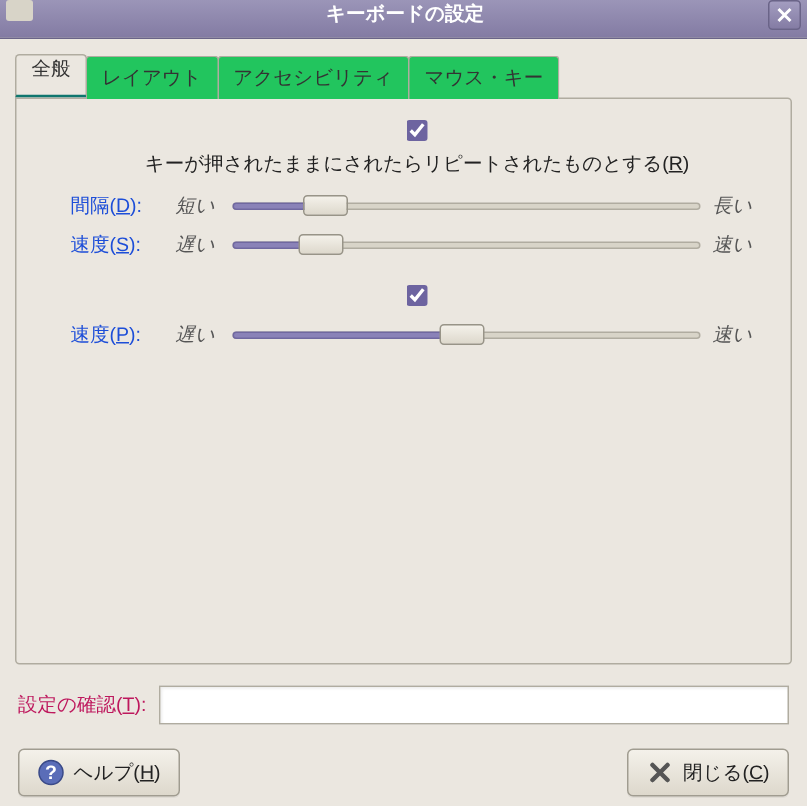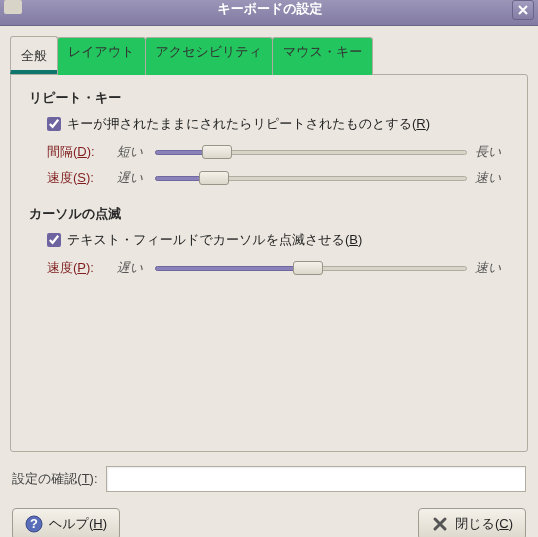--- a/index.html
+++ b/index.html
@@ -4,38 +4,38 @@
 <style>
 * { box-sizing: border-box; margin: 0; padding: 0; font-family: sans-serif; font-size: 13px; }
 body { background: #ebe7e0; width: 538px; height: 537px; overflow: hidden; }
 .titlebar { height: 26px; background: linear-gradient(to bottom, #9b95b8, #837ba3); display: flex; align-items: flex-start; padding: 0 4px; border-bottom: 1px solid #6a6488; }
 .title-icon { width: 18px; height: 14px; background: #d8d4c8; margin-right: 6px; border-radius: 2px; }
 .title-text { flex: 1; text-align: center; color: #fff; font-weight: bold; }
 .close-btn { width: 22px; height: 20px; background: linear-gradient(to bottom,#a39dc0,#847ca4); border: 1px solid #6a6488; border-radius: 3px; display: flex; align-items: center; justify-content: center; color: #fff; font-weight: bold; cursor: pointer; }
 .window-body { padding: 10px; }
 .tabs { display: flex; position: relative; z-index: 2; }
 .tab { padding: 5px 10px; border: 1px solid #b0aca0; background: #22c55e; border-bottom: none; border-radius: 3px 3px 0 0; margin-right: -1px; cursor: pointer; position: relative; top: 1px; color: #333; }
-.tab.active { background: #ebe7e0; border-bottom: 4px solid #0f766e; top: 0; padding-top: 10px; }
+.tab.active { background: #ebe7e0; border-bottom: 2px solid #0f766e; top: 0; padding-top: 0; }
 .tab-panel { border: 1px solid #b0aca0; border-radius: 0 3px 3px 3px; padding: 14px 18px; height: 378px; background: #ebe7e0; }
 .section-title { font-weight: bold; color: #2a2a2a; margin-bottom: 8px; }
 .section { margin-bottom: 18px; }
-.check-row { display: flex; align-items: center; gap: 6px; margin-left: 18px; margin-bottom: 10px; }
+.check-row { display: flex; align-items: center; gap: 6px; margin-left: 18px; margin-bottom: 10px; flex-direction: column; }
 .check-row input { width: 14px; height: 14px; accent-color: #6d64a0; }
 .check-row label { color: #222; }
 .slider-row { display: flex; align-items: center; margin-left: 18px; margin-bottom: 8px; gap: 8px; }
-.slider-label { width: 58px; color: #7f1d1d; }
+.slider-label { width: 58px; color: #1d4ed8; }
 .end-label { font-style: italic; color: #555; width: 34px; }
 .end-label.left { text-align: center; }
 .end-label.right { text-align: left; }
 .slider-track { flex: 1; position: relative; height: 18px; display: flex; align-items: center; }
 .track-bg { position: absolute; left: 0; right: 0; height: 5px; background: #d8d4c8; border: 1px solid #b0aca0; border-radius: 3px; }
 .track-fill { position: absolute; left: 0; height: 5px; background: #8a82b8; border: 1px solid #7068a0; border-radius: 3px; }
 .thumb { position: absolute; width: 30px; height: 14px; background: linear-gradient(to bottom,#f4f1ea,#ddd8cc); border: 1px solid #989488; border-radius: 3px; transform: translateX(-50%); cursor: pointer; }
 .confirm-row { display: flex; align-items: center; gap: 8px; margin: 14px 2px 0 2px; }
-.confirm-label { color: #404040; }
+.confirm-label { color: #be185d; }
 .confirm-input { flex: 1; height: 26px; border: 1px solid #b0aca0; background: #fff; padding: 2px 4px; box-shadow: inset 1px 1px 2px rgba(0,0,0,0.08); }
 .button-row { display: flex; justify-content: space-between; margin: 16px 2px 0 2px; }
 .btn { display: flex; align-items: center; gap: 6px; padding: 6px 12px; border: 1px solid #a09c90; background: linear-gradient(to bottom,#f4f1ea,#ddd8cc); border-radius: 4px; cursor: pointer; color: #222; box-shadow: 0 1px 0 rgba(0,0,0,0.05); }
 .btn .icon-circle { width: 18px; height: 18px; }
 .underline { text-decoration: underline; }
 svg { display: block; }
 </style>
 </head>
 <body>
 
@@ -53,21 +53,20 @@
   <div class="tabs">
     <div class="tab active">全般</div>
     <div class="tab">レイアウト</div>
     <div class="tab">アクセシビリティ</div>
     <div class="tab">マウス・キー</div>
   </div>
 
   <div class="tab-panel">
 
     <div class="section">
-      <div class="section-title">リピート・キー</div>
       <div class="check-row">
         <input type="checkbox" checked="" style="">
         <label><span>キーが押されたままにされたらリピートされたものとする(</span><span class="underline">R</span><span>)</span></label>
       </div>
       <div class="slider-row">
         <div class="slider-label"><span>間隔(</span><span class="underline">D</span><span>):</span></div>
         <div class="end-label left">短い</div>
         <div class="slider-track">
           <div class="track-bg"></div>
           <div class="track-fill" style="width:20%"></div>
@@ -81,24 +80,22 @@
         <div class="slider-track">
           <div class="track-bg"></div>
           <div class="track-fill" style="width:19%"></div>
           <div class="thumb" style="left:19%"></div>
         </div>
         <div class="end-label right">速い</div>
       </div>
     </div>
 
     <div class="section">
-      <div class="section-title">カーソルの点滅</div>
       <div class="check-row">
         <input type="checkbox" checked="" style="">
-        <label><span>テキスト・フィールドでカーソルを点滅させる(</span><span class="underline">B</span><span>)</span></label>
       </div>
       <div class="slider-row">
         <div class="slider-label"><span>速度(</span><span class="underline">P</span><span>):</span></div>
         <div class="end-label left">遅い</div>
         <div class="slider-track">
           <div class="track-bg"></div>
           <div class="track-fill" style="width:49%"></div>
           <div class="thumb" style="left:49%"></div>
         </div>
         <div class="end-label right">速い</div>

